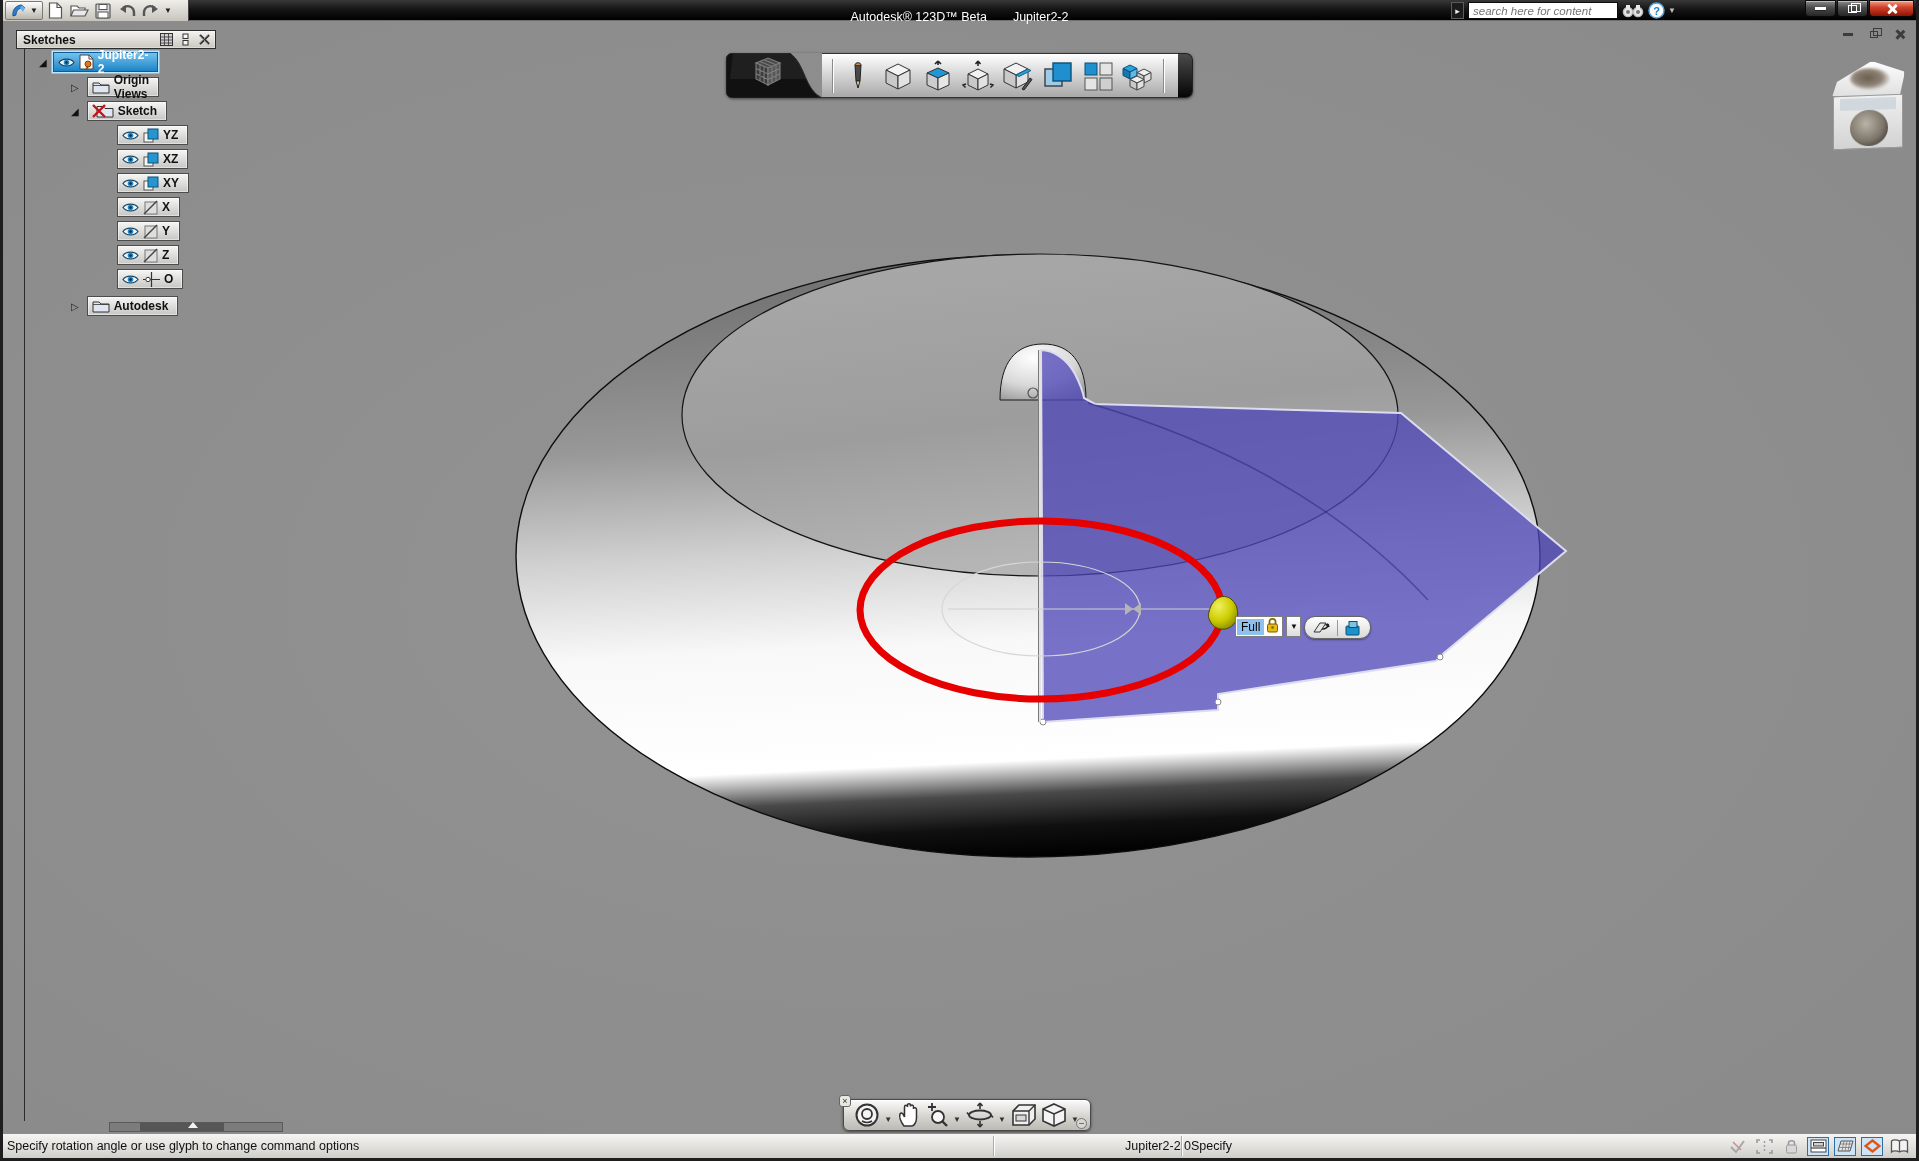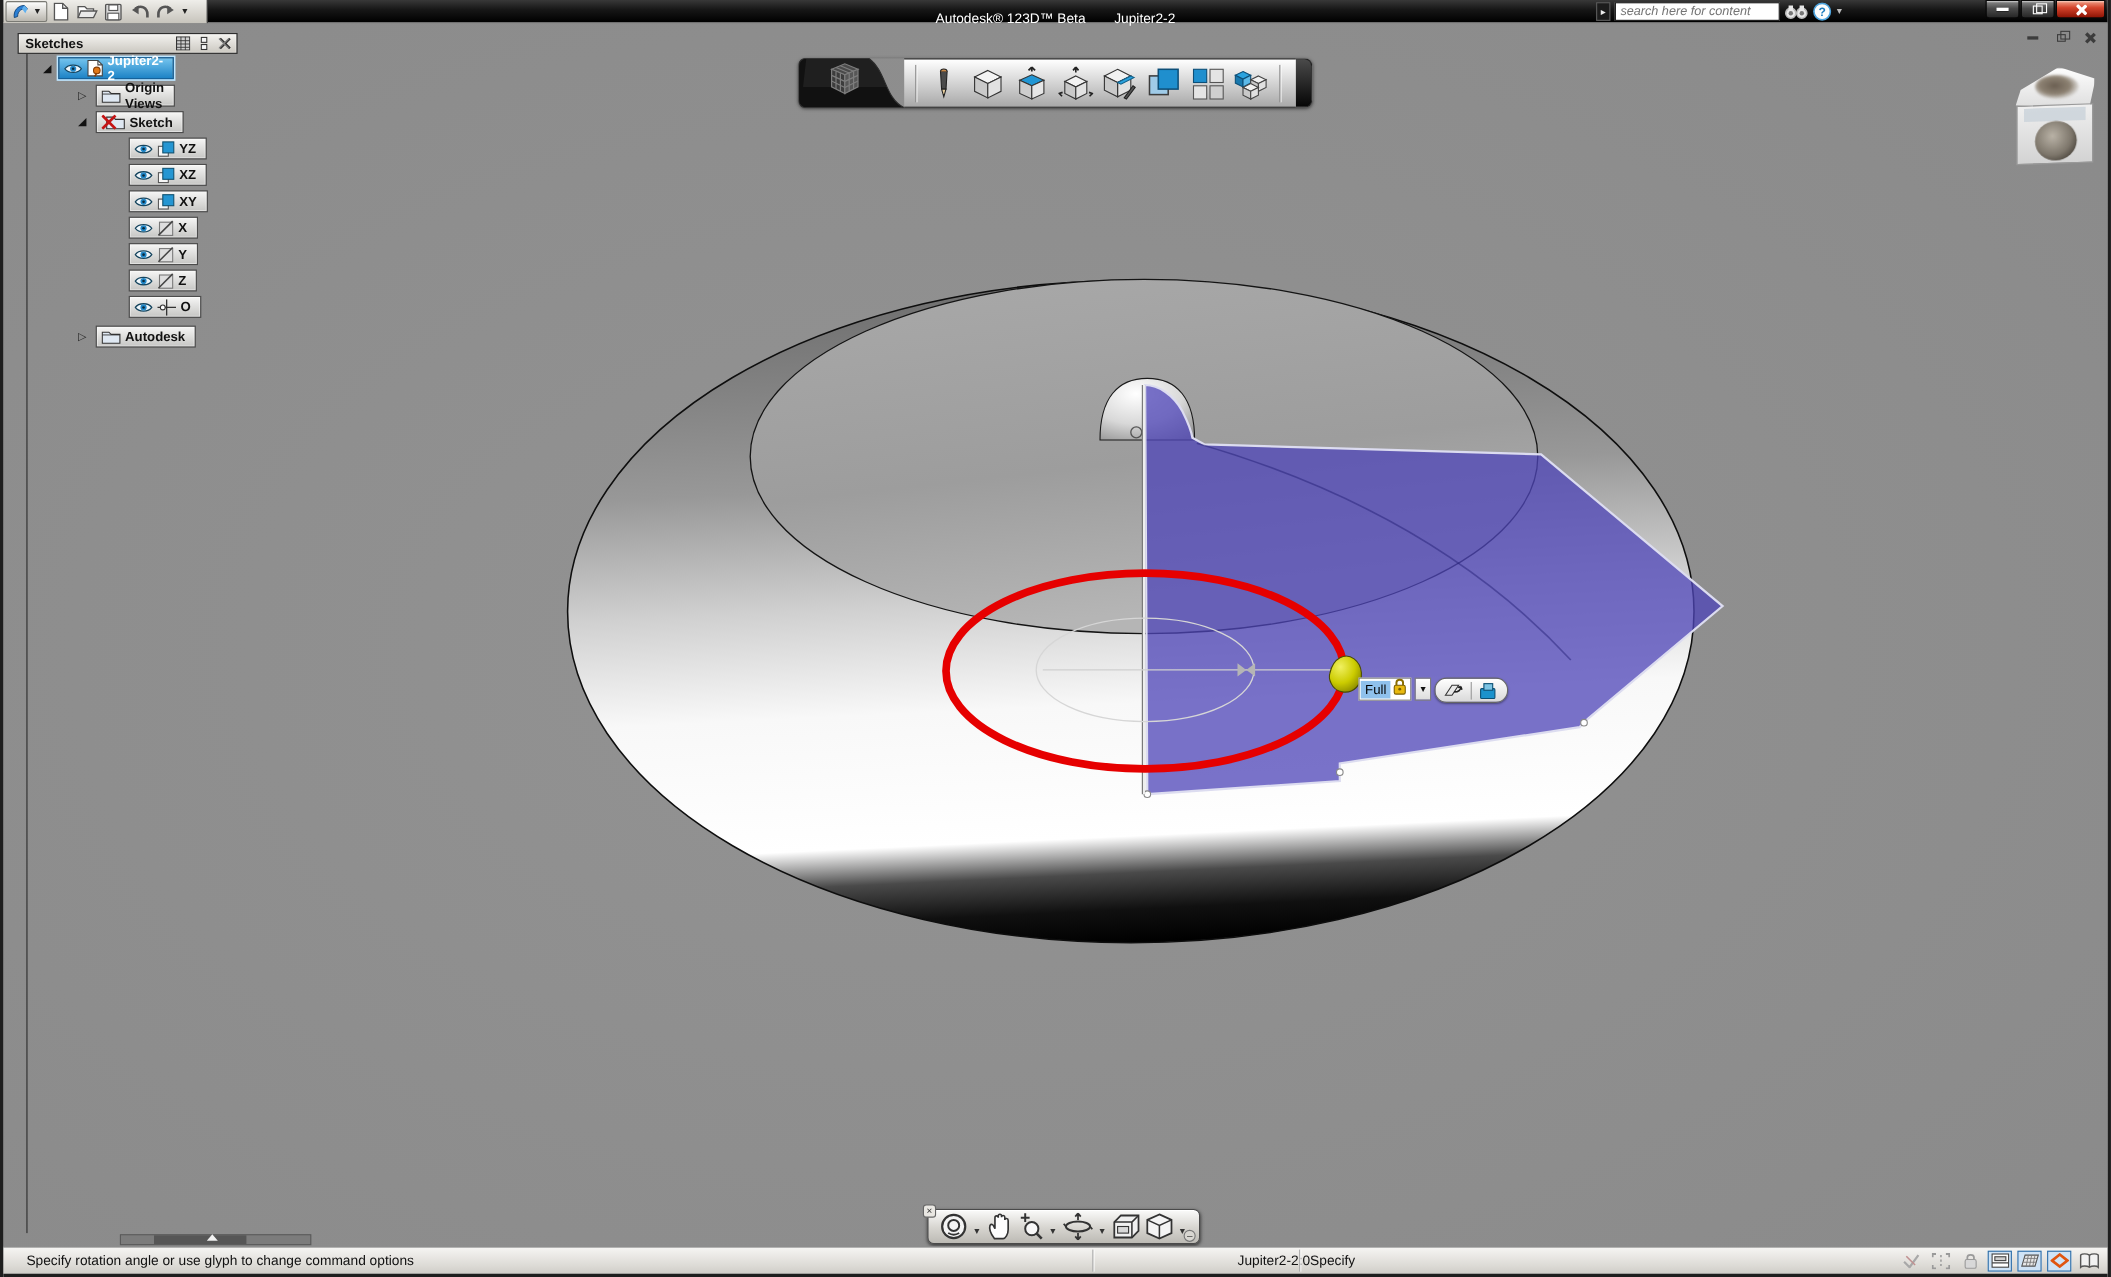--- a/index.html
+++ b/index.html
@@ -122,21 +122,21 @@
     border:1px solid #5a5a5a;}
   .bscroll .thumb{position:absolute;left:30px;top:0;width:84px;height:8px;background:#565656;}
   .bscroll .tri{position:absolute;left:78px;top:-1px;width:0;height:0;border-left:5px solid transparent;
     border-right:5px solid transparent;border-bottom:6px solid #f2f2f2;}
 
   
   .statusbar{position:absolute;left:0;right:0;bottom:0;height:28px;z-index:40;
     background:linear-gradient(180deg,#f6f5f3,#dcdad5 70%,#cfcdc8);border-top:1px solid #8d8d8d;
     display:flex;align-items:center;font-size:12.5px;color:#111;
     border-bottom:3px solid #1e1e1e;}
-  .sb-prompt{padding-left:21px;flex:none;text-align:right;}
+  .sb-prompt{padding-left:4px;flex:none;text-align:right;}
   .sb-sep{width:1px;height:20px;background:#aaa;box-shadow:1px 0 0 #fff;}
   .sb-doc{position:absolute;left:1122px;}
   .sb-sep1{position:absolute;left:990px;} .sb-sep2{position:absolute;left:1178px;}
   .sb-mode{position:absolute;left:1188px;}
   .sb-icons{position:absolute;right:6px;display:flex;align-items:center;gap:5px;}
   .sbi{width:22px;height:19px;display:flex;align-items:center;justify-content:center;}
   .sbi.active{border:1px solid #2d6da8;background:#cfe3f6;}
 
   .vpsvg{position:absolute;left:0;top:21px;z-index:1;}
 </style>

